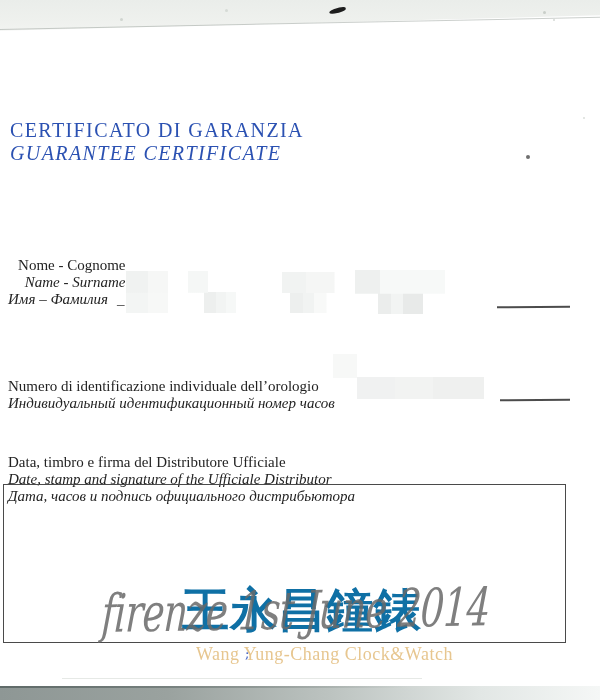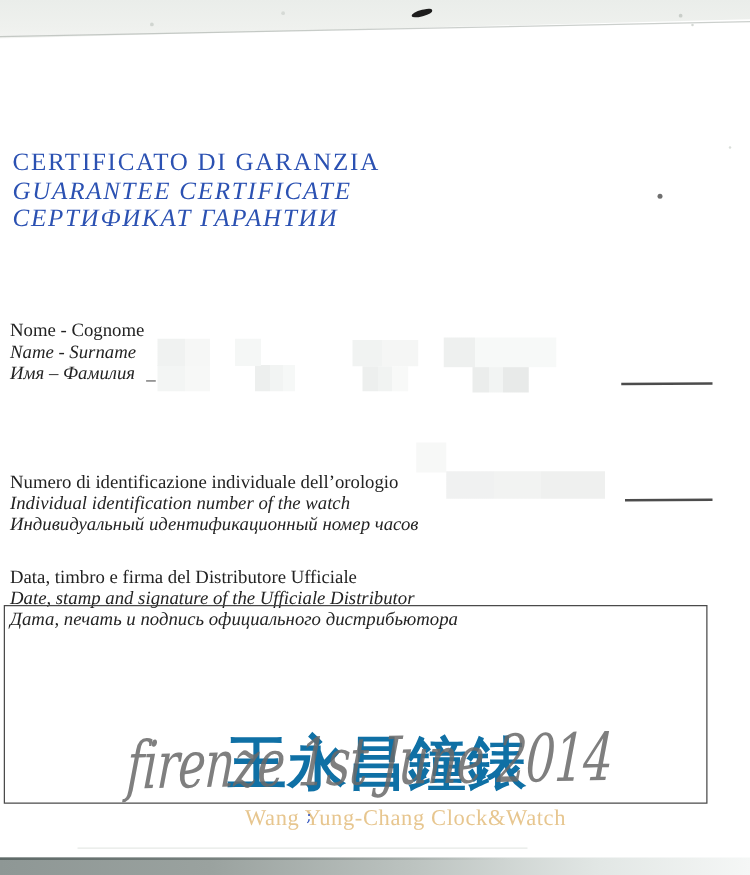--- a/index.html
+++ b/index.html
@@ -44,21 +44,21 @@
     background:linear-gradient(to right,#5f6a68,rgba(95,106,104,0));
   }
   
   .title-block{position:absolute; left:10px; top:119px; color:#2b51b2;}
   .title-line{
     font-size:20px; line-height:22.5px; letter-spacing:1.4px; white-space:nowrap;
   }
   .em{font-style:italic;}
   
   .field{position:absolute; left:8px; color:#232323;}
-  .f-name{top:257px;}
+  .f-name{top:257px;text-align:right;}
   .f-number{top:350px;margin-top:28px;}
   .f-distrib{top:428px;margin-top:26px;}
   .lbl{font-size:15px; line-height:17.2px; white-space:nowrap;}
   .fill-mark{display:inline-block; margin-left:9px; color:#333; letter-spacing:1px;}
   
   .mosaic{position:absolute;}
   .mzA{left:126px; top:271px; width:42px; height:42px;
     background:
       linear-gradient(to right,#f0f2f1 0 52%,#f6f7f6 52%) top/100% 52% no-repeat,
       linear-gradient(to right,#f3f5f4 0 52%,#f7f8f7 52%) bottom/100% 50% no-repeat;}
@@ -121,47 +121,45 @@
   <div class="speck sp3"></div>
   <div class="speck sp4"></div>
   <div class="speck sp5"></div>
   <div class="speck sp6"></div>
   <div class="faint-line"></div>
   <div class="scan-band"></div>
 
   <header class="title-block">
     <div class="title-line">CERTIFICATO DI GARANZIA</div>
     <div class="title-line em">GUARANTEE CERTIFICATE</div>
-    <div class="title-line em">СЕРТИФИКАТ ГАРАНТИИ</div>
   </header>
 
   <section class="field f-name">
     <div class="lbl">Nome - Cognome</div>
     <div class="lbl em">Name - Surname</div>
     <div class="lbl em"><span>Имя – Фамилия</span><span class="fill-mark">_</span></div>
   </section>
   <div class="mosaic mzA"></div>
   <div class="mosaic mzB"></div>
   <div class="mosaic mzC"></div>
   <div class="mosaic mzD"></div>
   <div class="fill-line line-name"></div>
 
   <section class="field f-number">
     <div class="lbl">Numero di identificazione individuale dell’orologio</div>
-    <div class="lbl em">Individual identification number of the watch</div>
     <div class="lbl em">Индивидуальный идентификационный номер часов</div>
   </section>
   <div class="mosaic mzN1"></div>
   <div class="mosaic mzN2"></div>
   <div class="fill-line line-number"></div>
 
   <section class="field f-distrib">
     <div class="lbl">Data, timbro e firma del Distributore Ufficiale</div>
     <div class="lbl em">Date, stamp and signature of the Ufficiale Distributor</div>
-    <div class="lbl em">Дата, печать и подпись официального дистрибьютора</div>
+    <div class="lbl em">Дата, часов и подпись официального дистрибьютора</div>
   </section>
 
   <div class="stamp-box"></div>
   <div class="stamp-cn">王永昌鐘錶</div>
   <div class="stamp-latin">Wang Yung-Chang Clock&amp;Watch</div>
   <div class="handwriting">firenze 1st June 2014</div>
   <div class="ink-blue">;</div>
 
 </div>
 

